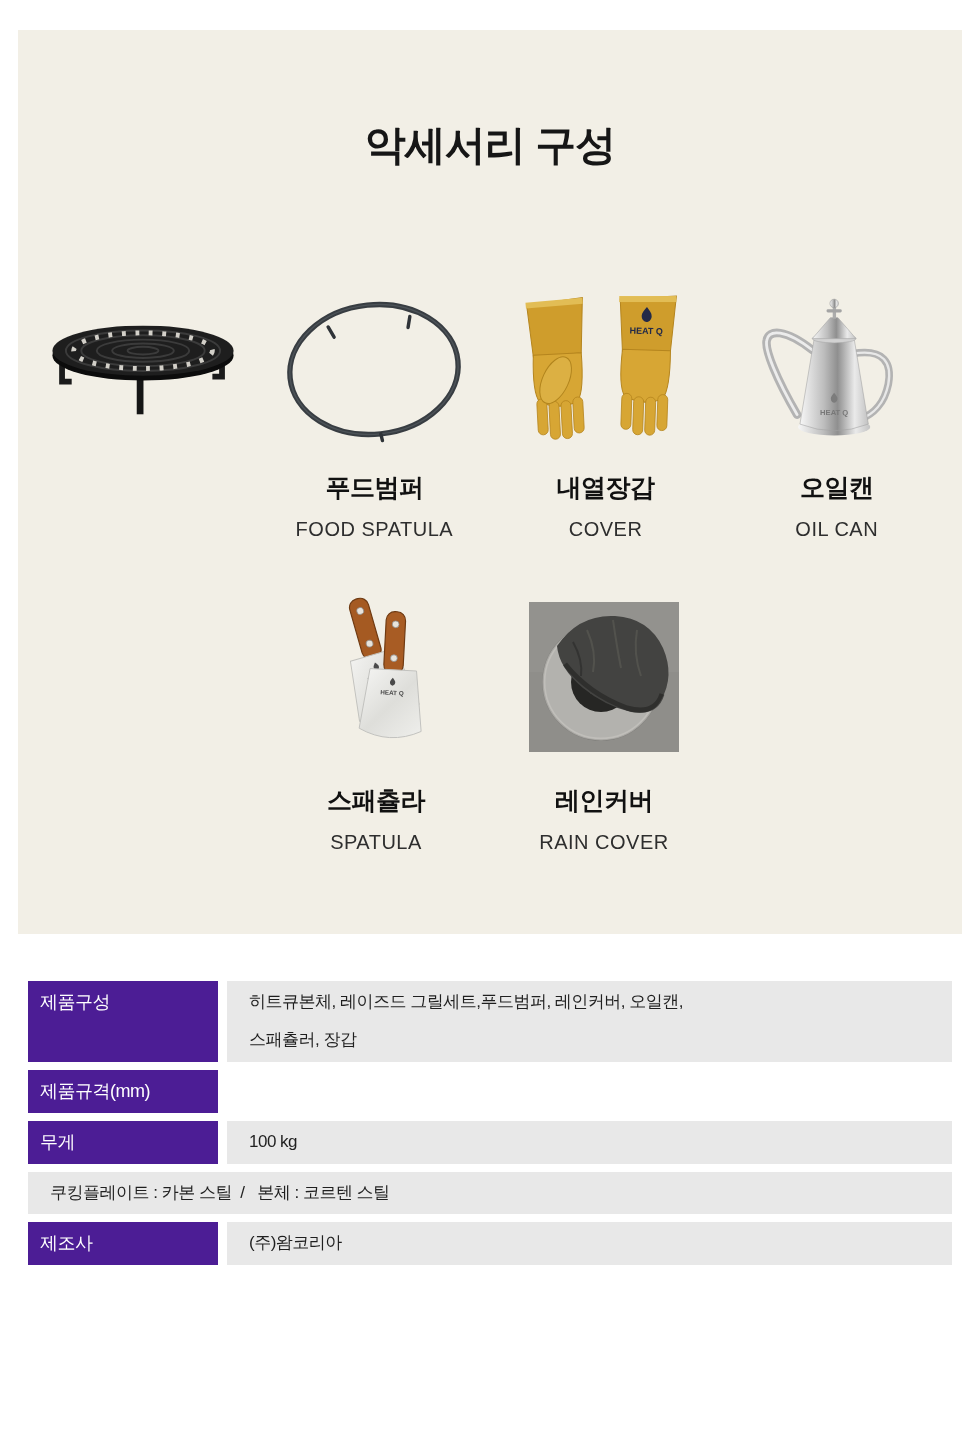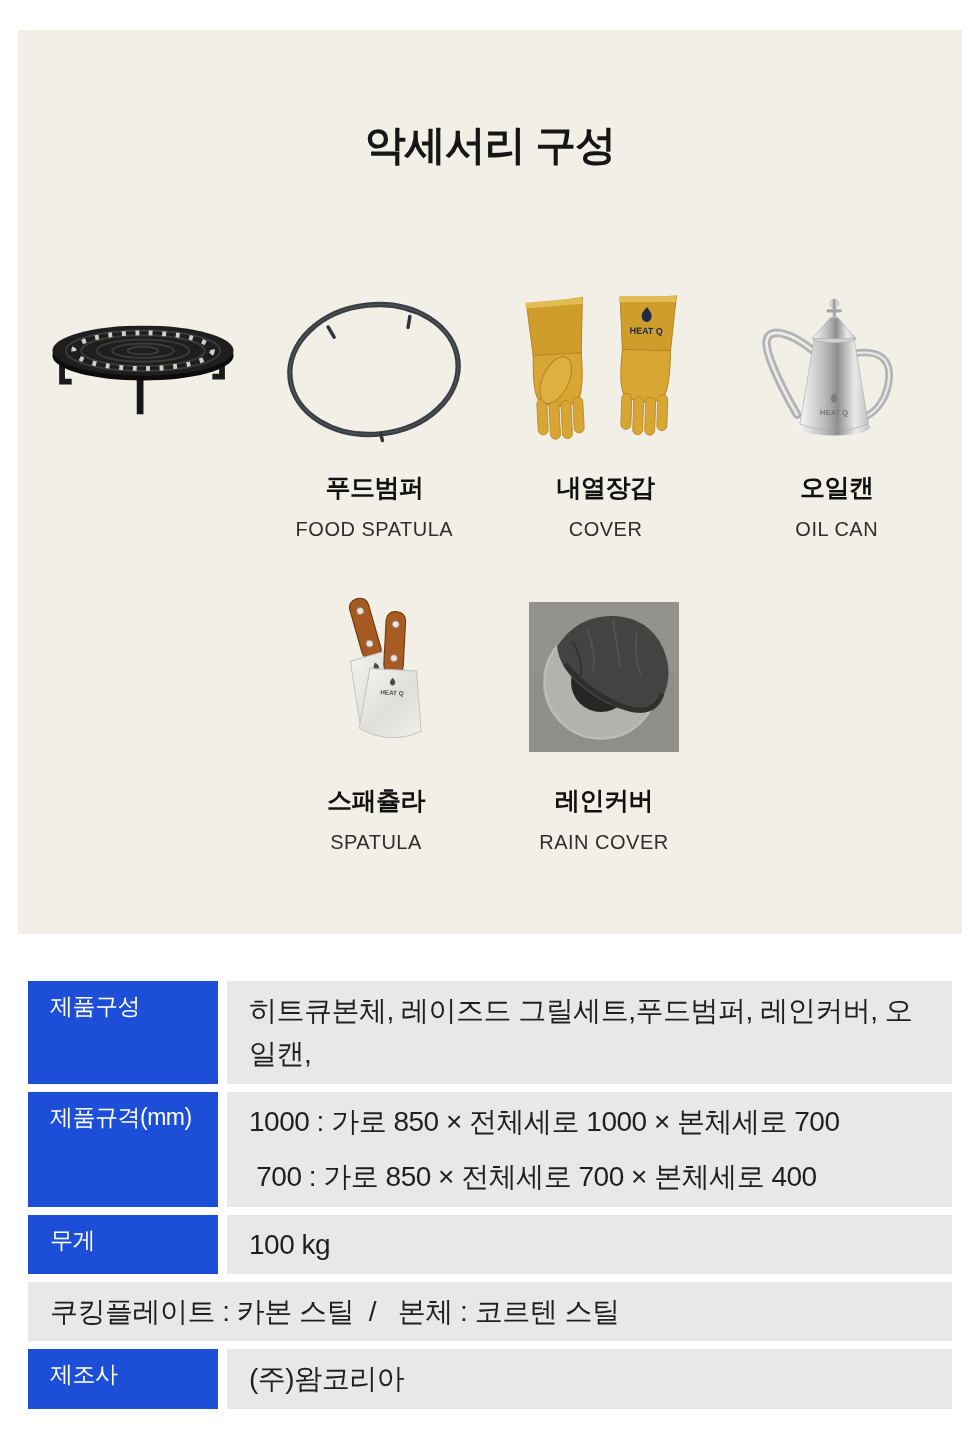--- a/index.html
+++ b/index.html
@@ -15,22 +15,22 @@
   .prod-row2 { display:flex; justify-content:center; margin-top:55px; }
   .product { width:228px; text-align:center; }
   .img-box { height:152px; display:flex; align-items:center; justify-content:center; }
   .img-box.tall { height:162px; }
   .kr-name { margin-top:26px; font-size:25px; font-weight:700; letter-spacing:-0.5px; color:#111; }
   .en-name { margin-top:14px; font-size:20px; font-weight:400; letter-spacing:0.5px; color:#2e2e2e; }
 
   
   .spec { position:absolute; left:28px; top:981px; width:924px; }
   .spec-row { display:flex; gap:9px; margin-bottom:8px; }
-  .spec-label { width:190px; flex:0 0 190px; background:#1d4ed8; color:#ffffff; font-size:23px; letter-spacing:-0.5px; padding:8px 8px 8px 22px; line-height:1.5; }
-  .spec-value { flex:1; background:#e8e8e8; font-size:28px; letter-spacing:-0.5px; color:#1f1f1f; padding:8px 16px 8px 22px; }
+  .spec-label { width:190px; flex:0 0 190px; background:#4c1d95; color:#ffffff; font-size:18px; letter-spacing:-0.5px; padding:8px 8px 8px 12px; line-height:1.5; }
+  .spec-value { flex:1; background:#e8e8e8; font-size:17px; letter-spacing:-0.5px; color:#1f1f1f; padding:8px 16px 8px 22px; }
   .value-line { line-height:1.55; white-space:pre-wrap; }
   .value-line + .value-line { margin-top:12px; }
 </style>
 </head>
 <body>
 
 <div class="page">
 
   <section class="panel">
     <h1 class="panel-title">악세서리 구성</h1>
@@ -205,29 +205,26 @@
       </figure>
     </div>
   </section>
 
   <section class="spec">
 
     <div class="spec-row">
       <div class="spec-label">제품구성</div>
       <div class="spec-value">
         <div class="value-line">히트큐본체, 레이즈드 그릴세트,푸드범퍼, 레인커버, 오일캔,</div>
+        <div class="value-line">스패츌러, 장갑</div>
       </div>
     </div>
 
     <div class="spec-row">
       <div class="spec-label">제품규격(mm)</div>
-      <div class="spec-value">
-        <div class="value-line">1000 : 가로 850 × 전체세로 1000 × 본체세로 700</div>
-        <div class="value-line"> 700 : 가로 850 × 전체세로 700 × 본체세로 400</div>
-      </div>
     </div>
 
     <div class="spec-row">
       <div class="spec-label">무게</div>
       <div class="spec-value">
         <div class="value-line">100 kg</div>
       </div>
     </div>
 
     <div class="spec-row">

